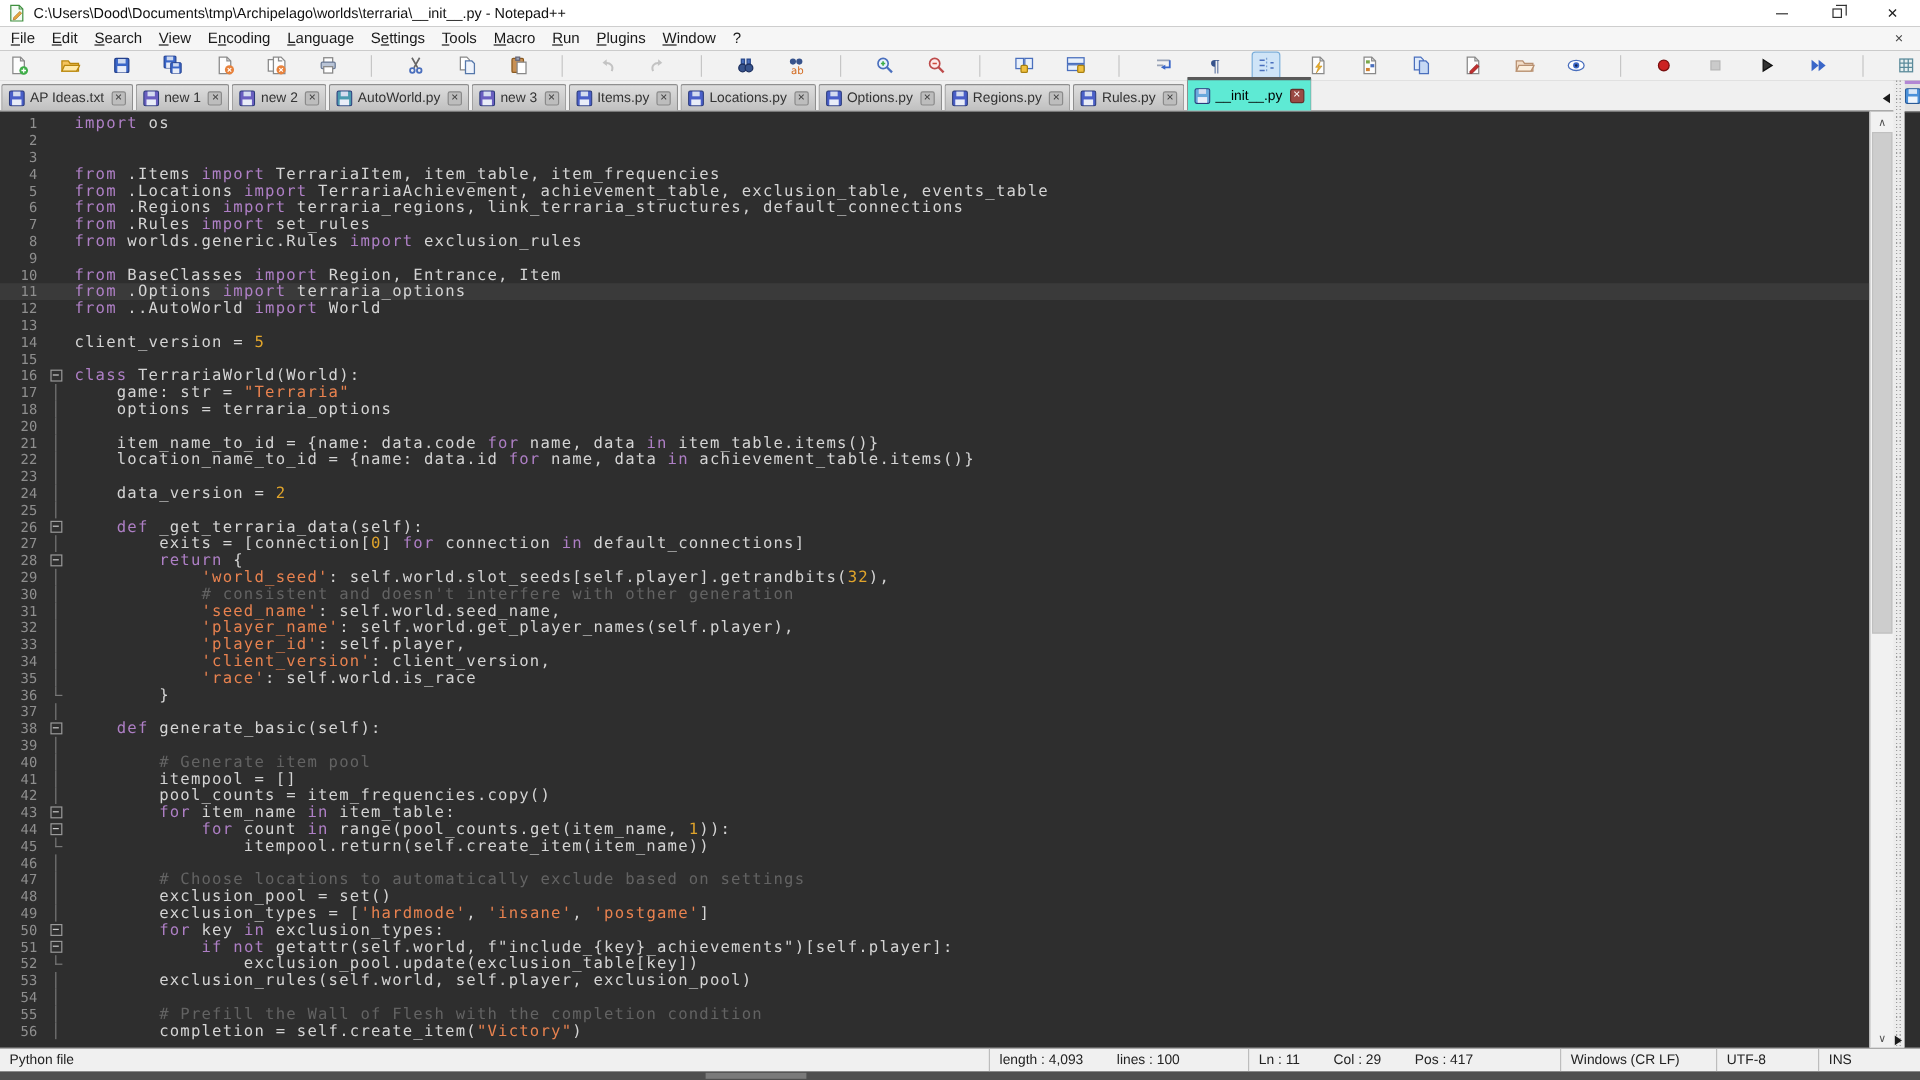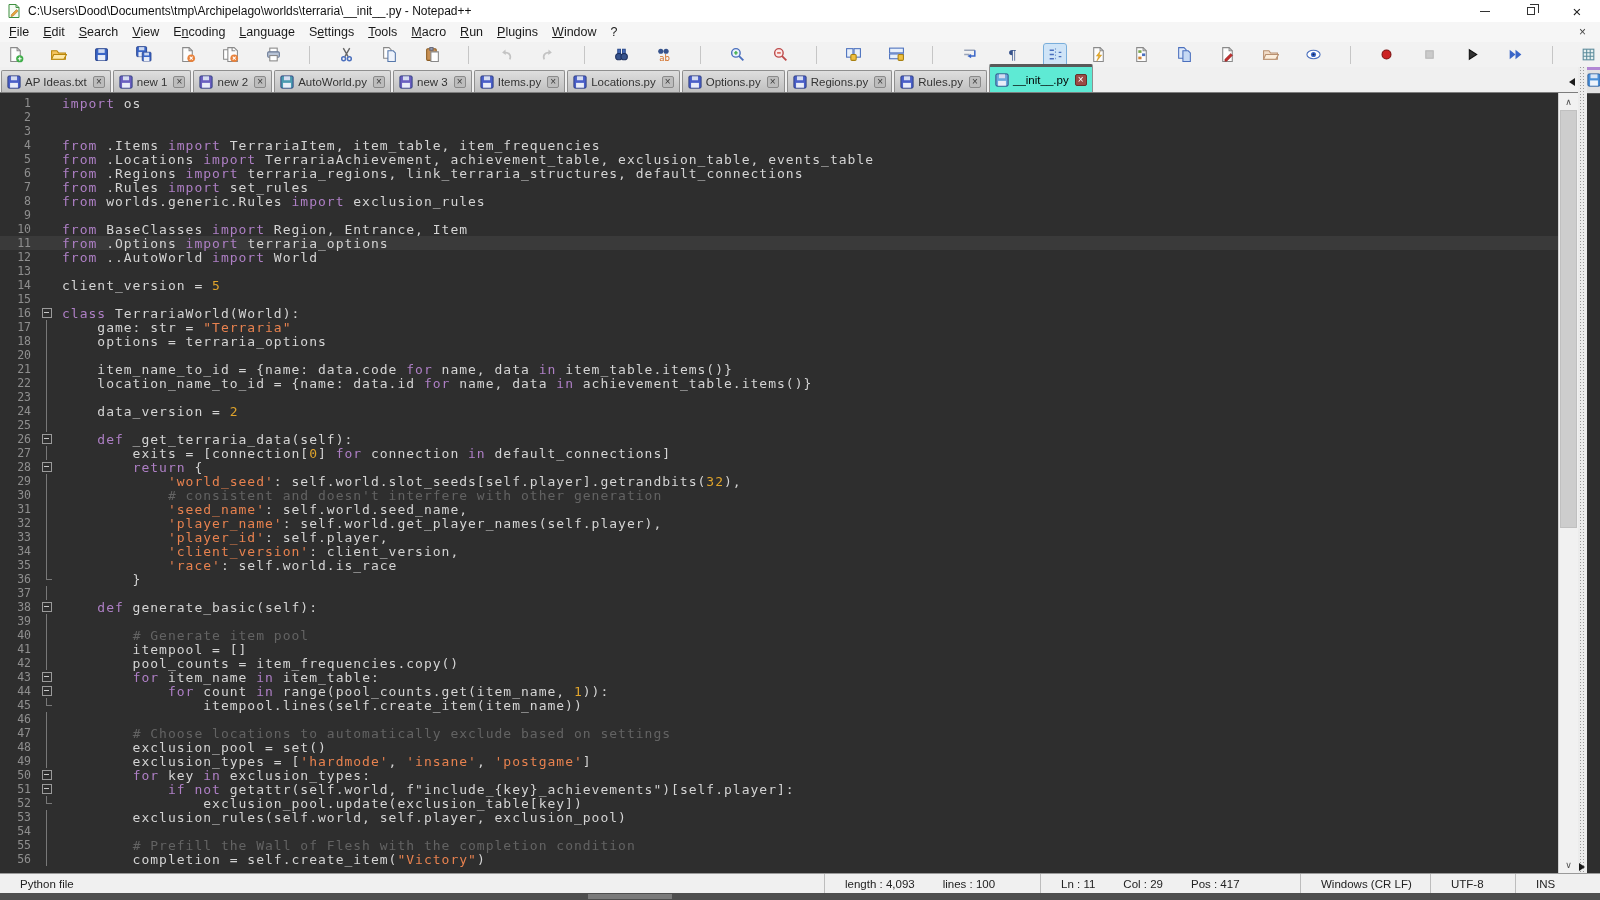--- a/index.html
+++ b/index.html
@@ -70,21 +70,21 @@
     background-image:repeating-linear-gradient(#9a9a9a 0 1px, transparent 1px 3px), repeating-linear-gradient(#9a9a9a 0 1px, transparent 1px 3px);
     background-size:1px 100%, 1px 100%; background-position:2px 0, 5px 0; background-repeat:no-repeat; }
   .splitter-collapse { position:absolute; bottom:2px; left:1px; width:0; height:0; border-top:4px solid transparent; border-bottom:4px solid transparent; border-left:6px solid #1a1a1a; }
   .sliver { width:13px; display:flex; flex-direction:column; }
   .sliver-tabbar { height:26px; background:#f0f0f0; overflow:hidden; }
   .sliver-tab { height:26px; background:#e2e2e2; border-top:3px solid #b287d4; padding-top:3px; }
   .sliver-tab svg { width:14px; height:14px; }
   .sliver-editor { flex:1; background:var(--bg); border-top:1px solid #555; }
   
   .statusbar { height:20px; background:#f0f0f0; border-top:1px solid #9a9a9a; display:flex; align-items:center; font-size:11.5px; color:#222; }
-  .sb-seg { height:100%; display:flex; align-items:center; padding-left:20px; border-left:1px solid #bdbdbd; white-space:pre; }
+  .sb-seg { height:100%; display:flex; align-items:center; padding-left:8px; border-left:1px solid #bdbdbd; white-space:pre; }
   .sb-doctype { flex:1; border-left:none; }
   .sb-len { width:216px; } .sb-pos { width:260px; } .sb-eol { width:130px; } .sb-enc { width:85px; } .sb-ins { width:85px; }
   .sb-gap { margin-right:28px; }
   
   .bottomstrip { height:7px; background:#4e4e4e; position:relative; }
   .strip-thumb { position:absolute; left:588px; width:84px; top:1px; bottom:1px; background:#7a7a7a; }
 </style>
 </head>
 <body>
 
@@ -526,21 +526,21 @@
           <div class="line"><span class="ln">35</span><span class="fold f-line"></span><span class="code"><span class="seg d">            </span><span class="seg s">'race'</span><span class="seg d">: self.world.is_race</span></span></div>
           <div class="line"><span class="ln">36</span><span class="fold f-end"></span><span class="code"><span class="seg d">        }</span></span></div>
           <div class="line"><span class="ln">37</span><span class="fold f-line"></span><span class="code"></span></div>
           <div class="line"><span class="ln">38</span><span class="fold f-box"></span><span class="code"><span class="seg d">    </span><span class="seg k">def</span><span class="seg d"> generate_basic(self):</span></span></div>
           <div class="line"><span class="ln">39</span><span class="fold f-line"></span><span class="code"></span></div>
           <div class="line"><span class="ln">40</span><span class="fold f-line"></span><span class="code"><span class="seg d">        </span><span class="seg c"># Generate item pool</span></span></div>
           <div class="line"><span class="ln">41</span><span class="fold f-line"></span><span class="code"><span class="seg d">        itempool = []</span></span></div>
           <div class="line"><span class="ln">42</span><span class="fold f-line"></span><span class="code"><span class="seg d">        pool_counts = item_frequencies.copy()</span></span></div>
           <div class="line"><span class="ln">43</span><span class="fold f-box"></span><span class="code"><span class="seg d">        </span><span class="seg k">for</span><span class="seg d"> item_name </span><span class="seg k">in</span><span class="seg d"> item_table:</span></span></div>
           <div class="line"><span class="ln">44</span><span class="fold f-box"></span><span class="code"><span class="seg d">            </span><span class="seg k">for</span><span class="seg d"> count </span><span class="seg k">in</span><span class="seg d"> range(pool_counts.get(item_name, </span><span class="seg n">1</span><span class="seg d">)):</span></span></div>
-          <div class="line"><span class="ln">45</span><span class="fold f-end"></span><span class="code"><span class="seg d">                itempool.lines(self.create_item(item_name))</span></span></div>
+          <div class="line"><span class="ln">45</span><span class="fold f-end"></span><span class="code"><span class="seg d">                itempool.return(self.create_item(item_name))</span></span></div>
           <div class="line"><span class="ln">46</span><span class="fold f-line"></span><span class="code"></span></div>
           <div class="line"><span class="ln">47</span><span class="fold f-line"></span><span class="code"><span class="seg d">        </span><span class="seg c"># Choose locations to automatically exclude based on settings</span></span></div>
           <div class="line"><span class="ln">48</span><span class="fold f-line"></span><span class="code"><span class="seg d">        exclusion_pool = set()</span></span></div>
           <div class="line"><span class="ln">49</span><span class="fold f-line"></span><span class="code"><span class="seg d">        exclusion_types = [</span><span class="seg s">'hardmode'</span><span class="seg d">, </span><span class="seg s">'insane'</span><span class="seg d">, </span><span class="seg s">'postgame'</span><span class="seg d">]</span></span></div>
           <div class="line"><span class="ln">50</span><span class="fold f-box"></span><span class="code"><span class="seg d">        </span><span class="seg k">for</span><span class="seg d"> key </span><span class="seg k">in</span><span class="seg d"> exclusion_types:</span></span></div>
           <div class="line"><span class="ln">51</span><span class="fold f-box"></span><span class="code"><span class="seg d">            </span><span class="seg k">if</span><span class="seg d"> </span><span class="seg k">not</span><span class="seg d"> getattr(self.world, f"include_{key}_achievements")[self.player]:</span></span></div>
           <div class="line"><span class="ln">52</span><span class="fold f-end"></span><span class="code"><span class="seg d">                exclusion_pool.update(exclusion_table[key])</span></span></div>
           <div class="line"><span class="ln">53</span><span class="fold f-line"></span><span class="code"><span class="seg d">        exclusion_rules(self.world, self.player, exclusion_pool)</span></span></div>
           <div class="line"><span class="ln">54</span><span class="fold f-line"></span><span class="code"></span></div>
           <div class="line"><span class="ln">55</span><span class="fold f-line"></span><span class="code"><span class="seg d">        </span><span class="seg c"># Prefill the Wall of Flesh with the completion condition</span></span></div>

